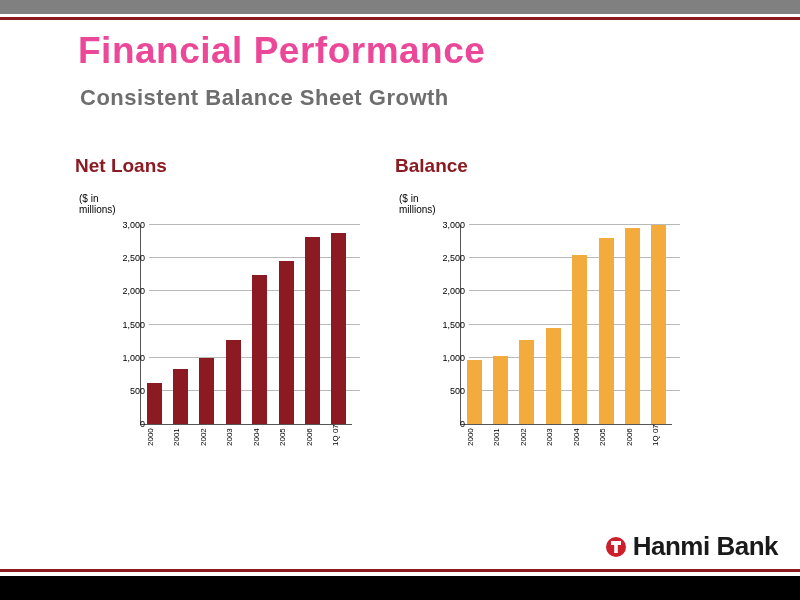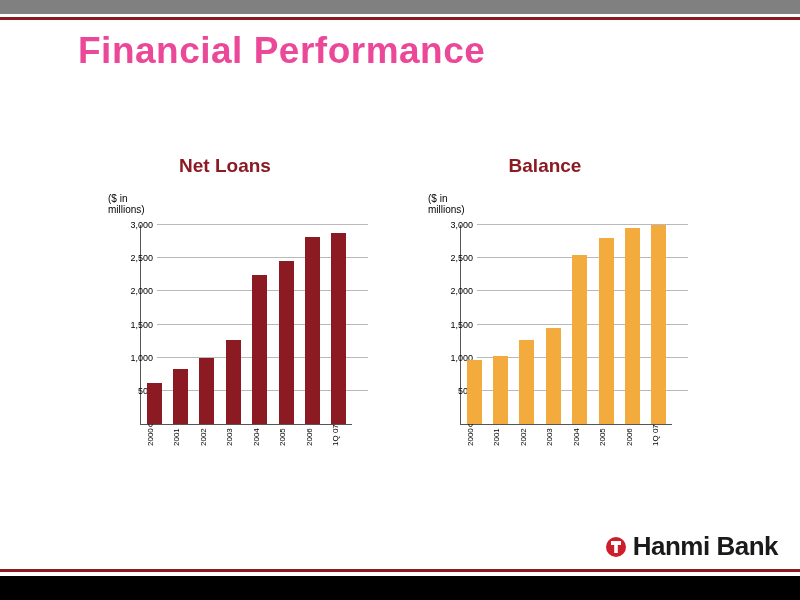--- a/index.html
+++ b/index.html
@@ -76,53 +76,51 @@
   .chart-block {
     position: absolute;
     top: 155px;
   }
   #chart-left { left: 75px; }
   #chart-right { left: 395px; }
   .chart-title {
     position: absolute;
     top: 0;
     width: 300px;
-    text-align: center;
     font-size: 19px;
     font-weight: bold;
     color: #8b1a22;
   }
   .chart-units {
     position: absolute;
     top: 38px;
     left: 4px;
     font-size: 10px;
     color: #000000;
-    margin-left: 29px;
   }
   .plot {
     position: absolute;
     top: 65px;
     left: 30px;
     width: 250px;
     height: 230px;
   }
   .axis-area {
     position: absolute;
     left: 35px;
     top: 5px;
     width: 212px;
     height: 200px;
     border-left: 1px solid #555;
     border-bottom: 1px solid #555;
     box-sizing: border-box;
   }
   .gridline {
     position: absolute;
-    left: 16px;
+    left: 8px;
     width: 100%;
     height: 0;
     border-top: 1px solid #b9b9b9;
   }
   .ytick {
     position: absolute;
     right: calc(100% + 4px);
     transform: translateY(-50%);
     font-size: 9px;
     color: #000;
@@ -184,20 +182,21 @@
 </head>
 <body>
 
 <div class="slide">
 
   <div class="top-gray"></div>
   <div class="top-white"></div>
   <div class="top-maroon"></div>
 
   <div class="title">Financial Performance</div>
+  <div class="subtitle">Consistent Balance Sheet Growth</div>
 
   <div class="chart-block" id="chart-left">
     <div class="chart-title">Net Loans</div>
     <div class="chart-units">($ in millions)</div>
     <div class="plot">
       <div class="axis-area">
         <div class="gridlines">
             <div class="gridline" style="bottom: 0%; border-top: none;">
               <span class="ytick">0</span>
             </div>

